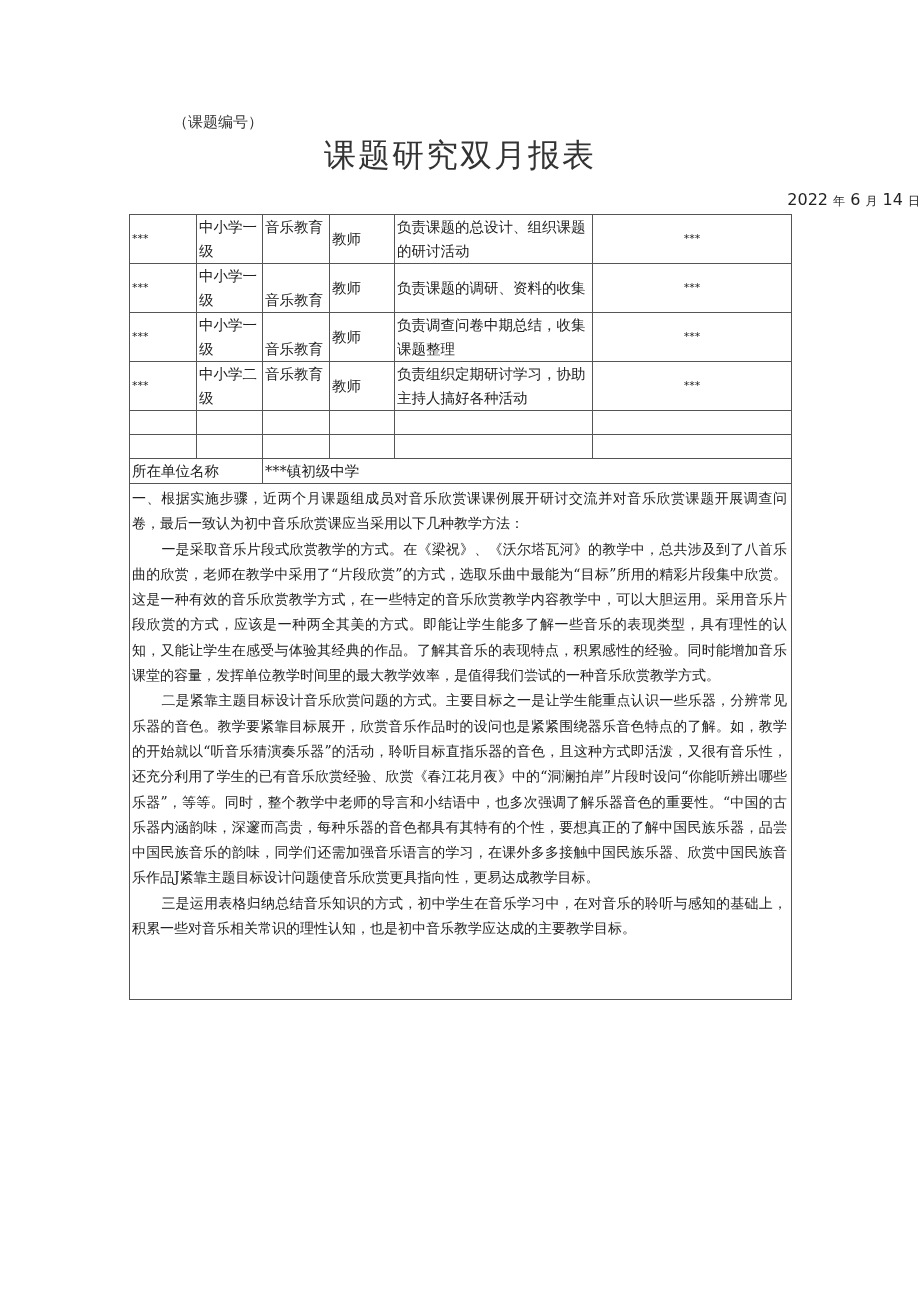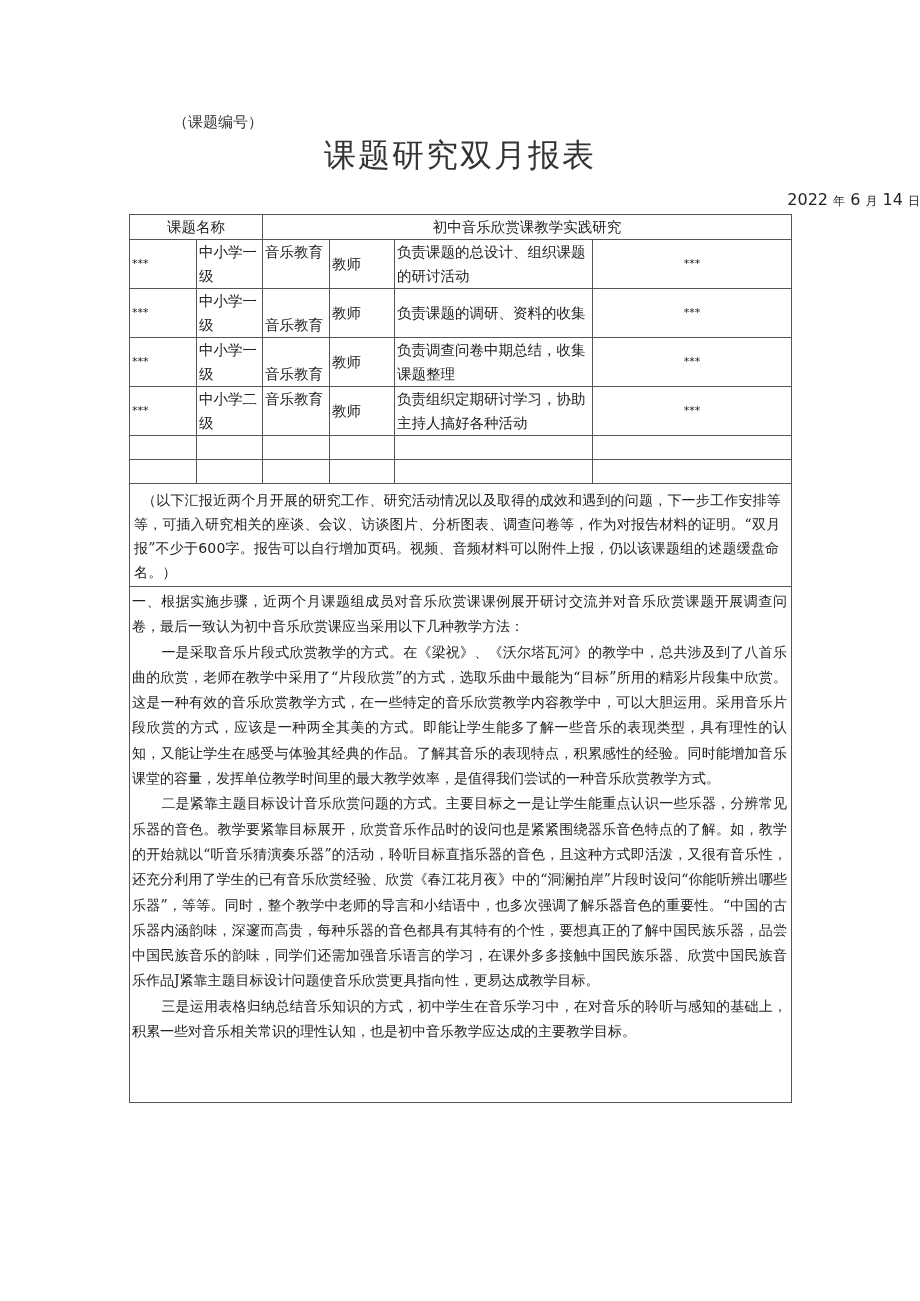--- a/index.html
+++ b/index.html
@@ -107,24 +107,20 @@
   <colgroup>
     <col style="width:67px">
     <col style="width:66px">
     <col style="width:67px">
     <col style="width:65px">
     <col style="width:198px">
     <col style="width:199px">
   </colgroup>
 
   <tbody>
-      <tr class="r-name">
-    <td colspan="2" class="center">课题名称</td>
-    <td colspan="4" class="center">初中音乐欣赏课教学实践研究</td>
-  </tr>
 
 
   <tr class="r-mem">
     <td class="stars">***</td>
     <td>中小学一级</td>
     <td class="top">音乐教育</td>
     <td>教师</td>
     <td>负责课题的总设计、组织课题的研讨活动</td>
     <td class="center stars">***</td>
   </tr>
@@ -167,25 +163,26 @@
 
   <tr class="r-empty">
     <td></td>
     <td></td>
     <td></td>
     <td></td>
     <td></td>
     <td></td>
   </tr>
 
+  <tr class="r-unit">
+    <td colspan="2">所在单位名称</td>
+    <td colspan="4">***镇初级中学</td>
+  </tr>
 
 
-  <tr>
-    <td colspan="6" class="instr-cell"><span style="display:inline-block;width:8px"></span><span>（以下汇报近两个月开展的研究工作、研究活动情况以及取得的成效和遇到的问题，下一步工作安排等等，可插入研究相关的座谈、会议、访谈图片、分析图表、调查问卷等，作为对报告材料的证明。“双月报”不少于</span><span class="num">600</span><span>字。报告可以自行增加页码。视频、音频材料可以附件上报，仍以该课题组的述题缓盘命名。）</span></td>
-  </tr>
 
   <tr>
     <td colspan="6" class="body-cell">
       <p>一、根据实施步骤，近两个月课题组成员对音乐欣赏课课例展开研讨交流并对音乐欣赏课题开展调查问卷，最后一致认为初中音乐欣赏课应当采用以下几种教学方法：</p>
       <p class="indent">一是采取音乐片段式欣赏教学的方式。在《梁祝》、《沃尔塔瓦河》的教学中，总共涉及到了八首乐曲的欣赏，老师在教学中采用了“片段欣赏”的方式，选取乐曲中最能为“目标”所用的精彩片段集中欣赏。这是一种有效的音乐欣赏教学方式，在一些特定的音乐欣赏教学内容教学中，可以大胆运用。采用音乐片段欣赏的方式，应该是一种两全其美的方式。即能让学生能多了解一些音乐的表现类型，具有理性的认知，又能让学生在感受与体验其经典的作品。了解其音乐的表现特点，积累感性的经验。同时能增加音乐课堂的容量，发挥单位教学时间里的最大教学效率，是值得我们尝试的一种音乐欣赏教学方式。</p>
       <p class="indent">二是紧靠主题目标设计音乐欣赏问题的方式。主要目标之一是让学生能重点认识一些乐器，分辨常见乐器的音色。教学要紧靠目标展开，欣赏音乐作品时的设问也是紧紧围绕器乐音色特点的了解。如，教学的开始就以“听音乐猜演奏乐器”的活动，聆听目标直指乐器的音色，且这种方式即活泼，又很有音乐性，还充分利用了学生的已有音乐欣赏经验、欣赏《春江花月夜》中的“洞澜拍岸”片段时设问“你能听辨出哪些乐器”，等等。同时，整个教学中老师的导言和小结语中，也多次强调了解乐器音色的重要性。“中国的古乐器内涵韵味，深邃而高贵，每种乐器的音色都具有其特有的个性，要想真正的了解中国民族乐器，品尝中国民族音乐的韵味，同学们还需加强音乐语言的学习，在课外多多接触中国民族乐器、欣赏中国民族音乐作品J紧靠主题目标设计问题使音乐欣赏更具指向性，更易达成教学目标。</p>
       <p class="indent">三是运用表格归纳总结音乐知识的方式，初中学生在音乐学习中，在对音乐的聆听与感知的基础上，积累一些对音乐相关常识的理性认知，也是初中音乐教学应达成的主要教学目标。</p>
     </td>
   </tr>
 </tbody>

